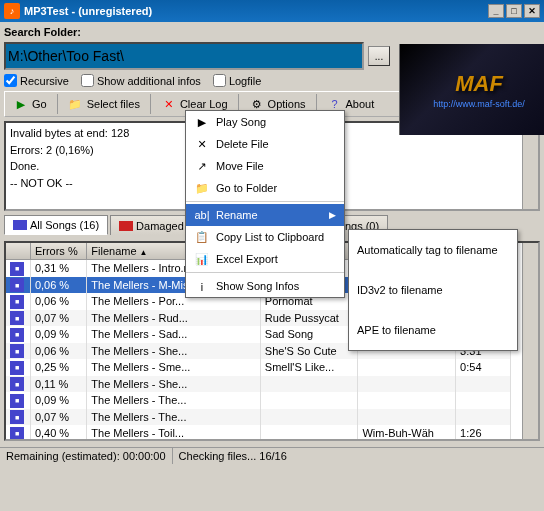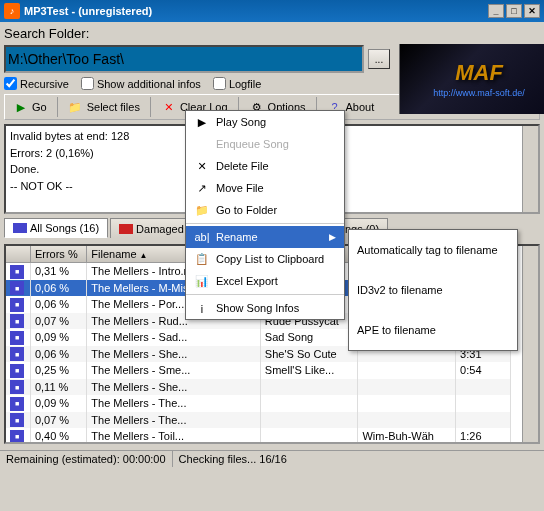--- a/index.html
+++ b/index.html
@@ -19,38 +19,38 @@
     }
     .title-bar-left { display: flex; align-items: center; gap: 4px; }
     .title-bar-icon { width: 16px; height: 16px; background: #ff6600; border-radius: 2px; display: flex; align-items: center; justify-content: center; color: white; font-size: 9px; font-weight: bold; }
     .title-bar-controls { display: flex; gap: 2px; }
     .title-btn { width: 16px; height: 14px; background: #d4d0c8; border: 1px solid #888; font-size: 9px; display: flex; align-items: center; justify-content: center; cursor: pointer; color: #000; }
     .title-btn.close { background: #d4d0c8; }
 
     .window-body { background: #d4d0c8; padding: 4px; }
 
     .toolbar-row { display: flex; align-items: center; gap: 4px; margin-bottom: 4px; }
-    .label-text { font-size: 13px; color: #000; }
+    .label-text { font-size: 11px; color: #000; font-weight: bold; }
 
     .search-row { display: flex; align-items: center; gap: 4px; margin-bottom: 4px; }
     .search-input {
       flex: 1; height: 28px; border: 2px inset #999; background: #0369a1;
       padding: 0 2px; font-size: 14px;
     }
     .browse-btn {
       width: 22px; height: 20px; background: linear-gradient(to bottom, #f0ede8, #d4d0c8);
       border: 1px outset #888; cursor: pointer; display: flex; align-items: center; justify-content: center; font-size: 10px;
     }
 
     .options-row { display: flex; align-items: center; gap: 12px; margin-bottom: 4px; }
     .checkbox-item { display: flex; align-items: center; gap: 3px; cursor: pointer; }
     input[type=checkbox] { width: 13px; height: 13px; }
 
     .brand-area {
-      position: absolute; top: 22px; right: 0; width: 145px; height: 70px;
+      position: absolute; top: 22px; right: 0; width: 145px; height: 91px;
       background: linear-gradient(135deg, #000 0%, #1a1a2e 40%, #0a0a1a 100%);
       display: flex; flex-direction: column; align-items: center; justify-content: center;
       border-left: 1px solid #666;
       padding-left: 14px;
     }
     .brand-logo { color: #cc8800; font-size: 22px; font-weight: bold; font-style: italic; text-shadow: 2px 2px 4px #000; }
     .brand-url { color: #4488ff; font-size: 9px; margin-top: 2px; }
 
     .action-bar {
       display: flex; align-items: center; gap: 2px; margin-bottom: 4px;
@@ -342,24 +342,20 @@
   <div class="brand-area">
     <div class="brand-logo">MAF</div>
     <div class="brand-url">http://www.maf-soft.de/</div>
   </div>
 
   <div class="context-menu" id="context-menu">
   <div class="ctx-item">
         <span class="ctx-icon">▶</span>
         <span>Play Song</span>
       </div>
-      <div class="ctx-item disabled">
-        <span class="ctx-icon"></span>
-        <span>Enqueue Song</span>
-      </div>
       <div class="ctx-item">
         <span class="ctx-icon">✕</span>
         <span>Delete File</span>
       </div>
       <div class="ctx-item">
         <span class="ctx-icon">↗</span>
         <span>Move File</span>
       </div>
       <div class="ctx-item">
         <span class="ctx-icon">📁</span>

